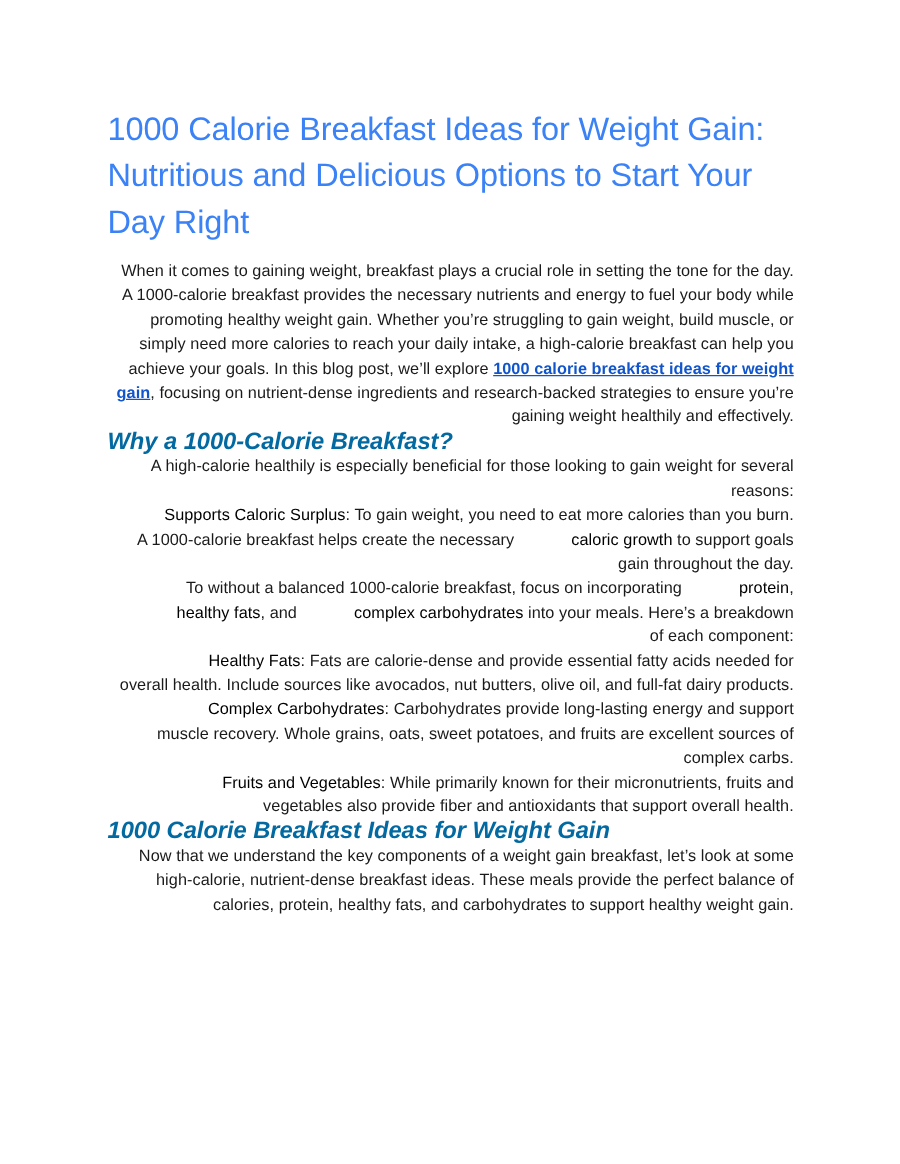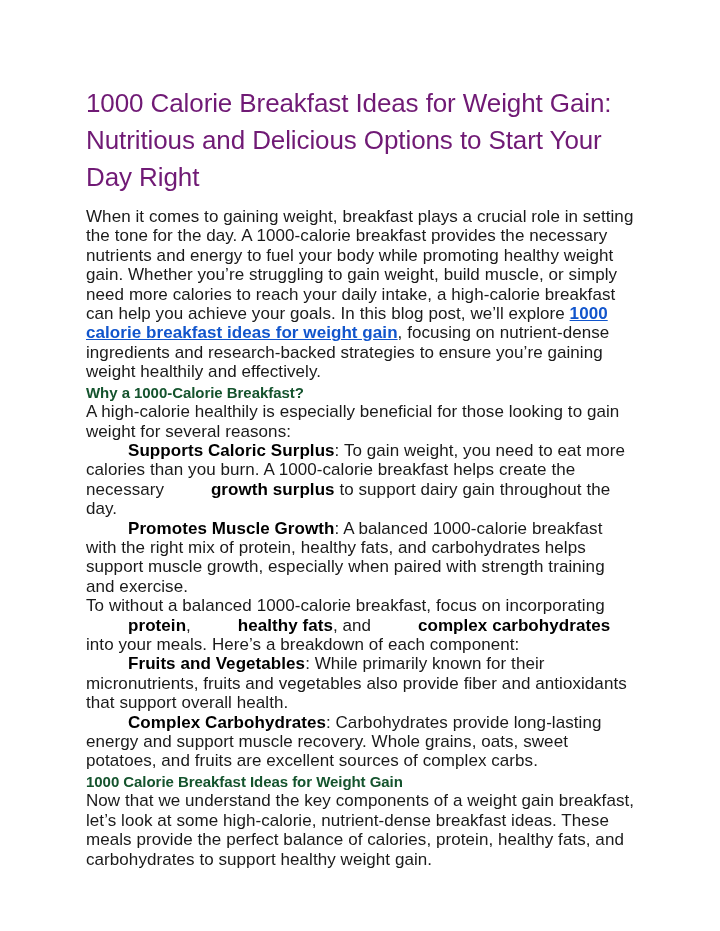--- a/index.html
+++ b/index.html
@@ -21,46 +21,47 @@
     height: 931px;
     box-sizing: border-box;
     padding: 85px 85px 0 86px;
     background: #ffffff;
     position: relative;
   }
   .doc-title {
     font-size: 26px;
     line-height: 37px;
     font-weight: 400;
-    color: #701a75;
+    color: #3b82f6;
     margin: 0 0 11px 0;
     letter-spacing: -0.1px;
     max-width: 545px;
   }
   .section-heading {
-    font-size: 15px;
+    font-size: 19px;
     line-height: 19.5px;
     font-weight: 700;
-    color: #14532d;
+    color: #0369a1;
     margin: 1px 0 0 0;
     letter-spacing: -0.05px;
+    font-style: italic;
   }
   p.body-text {
-    font-size: 17px;
+    font-size: 13px;
     line-height: 19.4px;
     font-weight: 400;
     color: #1a1a1a;
     margin: 0;
-    text-align: left;
+    text-align: right;
     letter-spacing: 0.004em;
     max-width: 551px;
   }
   p.body-text b,
   .section-heading b {
-    font-weight: 700;
+    font-weight: 400;
     color: #000000;
     margin-left: 42px;
   }
   a.inline-link {
     color: #1155cc;
     font-weight: 700;
     text-decoration: underline;
     text-underline-offset: 1px;
   }
 </style>
@@ -68,22 +69,22 @@
 <body>
 
 <div id="page">
 
   <h1 class="doc-title">1000 Calorie Breakfast Ideas for Weight Gain: Nutritious and Delicious Options to Start Your Day Right</h1>
 
   <div id="article-body">
       <p class="body-text"><span>When it comes to gaining weight, breakfast plays a crucial role in setting the tone for the day. A 1000-calorie breakfast provides the necessary nutrients and energy to fuel your body while promoting healthy weight gain. Whether you’re struggling to gain weight, build muscle, or simply need more calories to reach your daily intake, a high-calorie breakfast can help you achieve your goals. In this blog post, we’ll explore </span><a class="inline-link" href="#" style="color: rgb(17, 85, 204);">1000 calorie breakfast ideas for weight gain</a><span>, focusing on nutrient-dense ingredients and research-backed strategies to ensure you’re gaining weight healthily and effectively.</span></p>
       <h2 class="section-heading"><span>Why a 1000-Calorie Breakfast?</span></h2>
       <p class="body-text"><span>A high-calorie healthily is especially beneficial for those looking to gain weight for several reasons:</span></p>
-      <p class="body-text"><b>Supports Caloric Surplus</b><span>: To gain weight, you need to eat more calories than you burn. A 1000-calorie breakfast helps create the necessary </span><b>growth surplus</b><span> to support dairy gain throughout the day.</span></p>
-      <p class="body-text"><b>Promotes Muscle Growth</b><span>: A balanced 1000-calorie breakfast with the right mix of protein, healthy fats, and carbohydrates helps support muscle growth, especially when paired with strength training and exercise.</span></p>
+      <p class="body-text"><b>Supports Caloric Surplus</b><span>: To gain weight, you need to eat more calories than you burn. A 1000-calorie breakfast helps create the necessary </span><b>caloric growth</b><span> to support goals gain throughout the day.</span></p>
       <p class="body-text"><span>To without a balanced 1000-calorie breakfast, focus on incorporating </span><b>protein</b><span>, </span><b>healthy fats</b><span>, and </span><b>complex carbohydrates</b><span> into your meals. Here’s a breakdown of each component:</span></p>
+      <p class="body-text"><b>Healthy Fats</b><span>: Fats are calorie-dense and provide essential fatty acids needed for overall health. Include sources like avocados, nut butters, olive oil, and full-fat dairy products.</span></p>
+      <p class="body-text"><b>Complex Carbohydrates</b><span>: Carbohydrates provide long-lasting energy and support muscle recovery. Whole grains, oats, sweet potatoes, and fruits are excellent sources of complex carbs.</span></p>
       <p class="body-text"><b>Fruits and Vegetables</b><span>: While primarily known for their micronutrients, fruits and vegetables also provide fiber and antioxidants that support overall health.</span></p>
-      <p class="body-text"><b>Complex Carbohydrates</b><span>: Carbohydrates provide long-lasting energy and support muscle recovery. Whole grains, oats, sweet potatoes, and fruits are excellent sources of complex carbs.</span></p>
       <h2 class="section-heading"><span>1000 Calorie Breakfast Ideas for Weight Gain</span></h2>
       <p class="body-text"><span>Now that we understand the key components of a weight gain breakfast, let’s look at some high-calorie, nutrient-dense breakfast ideas. These meals provide the perfect balance of calories, protein, healthy fats, and carbohydrates to support healthy weight gain.</span></p>
     </div>
 
 </div>
 
 </body></html>

